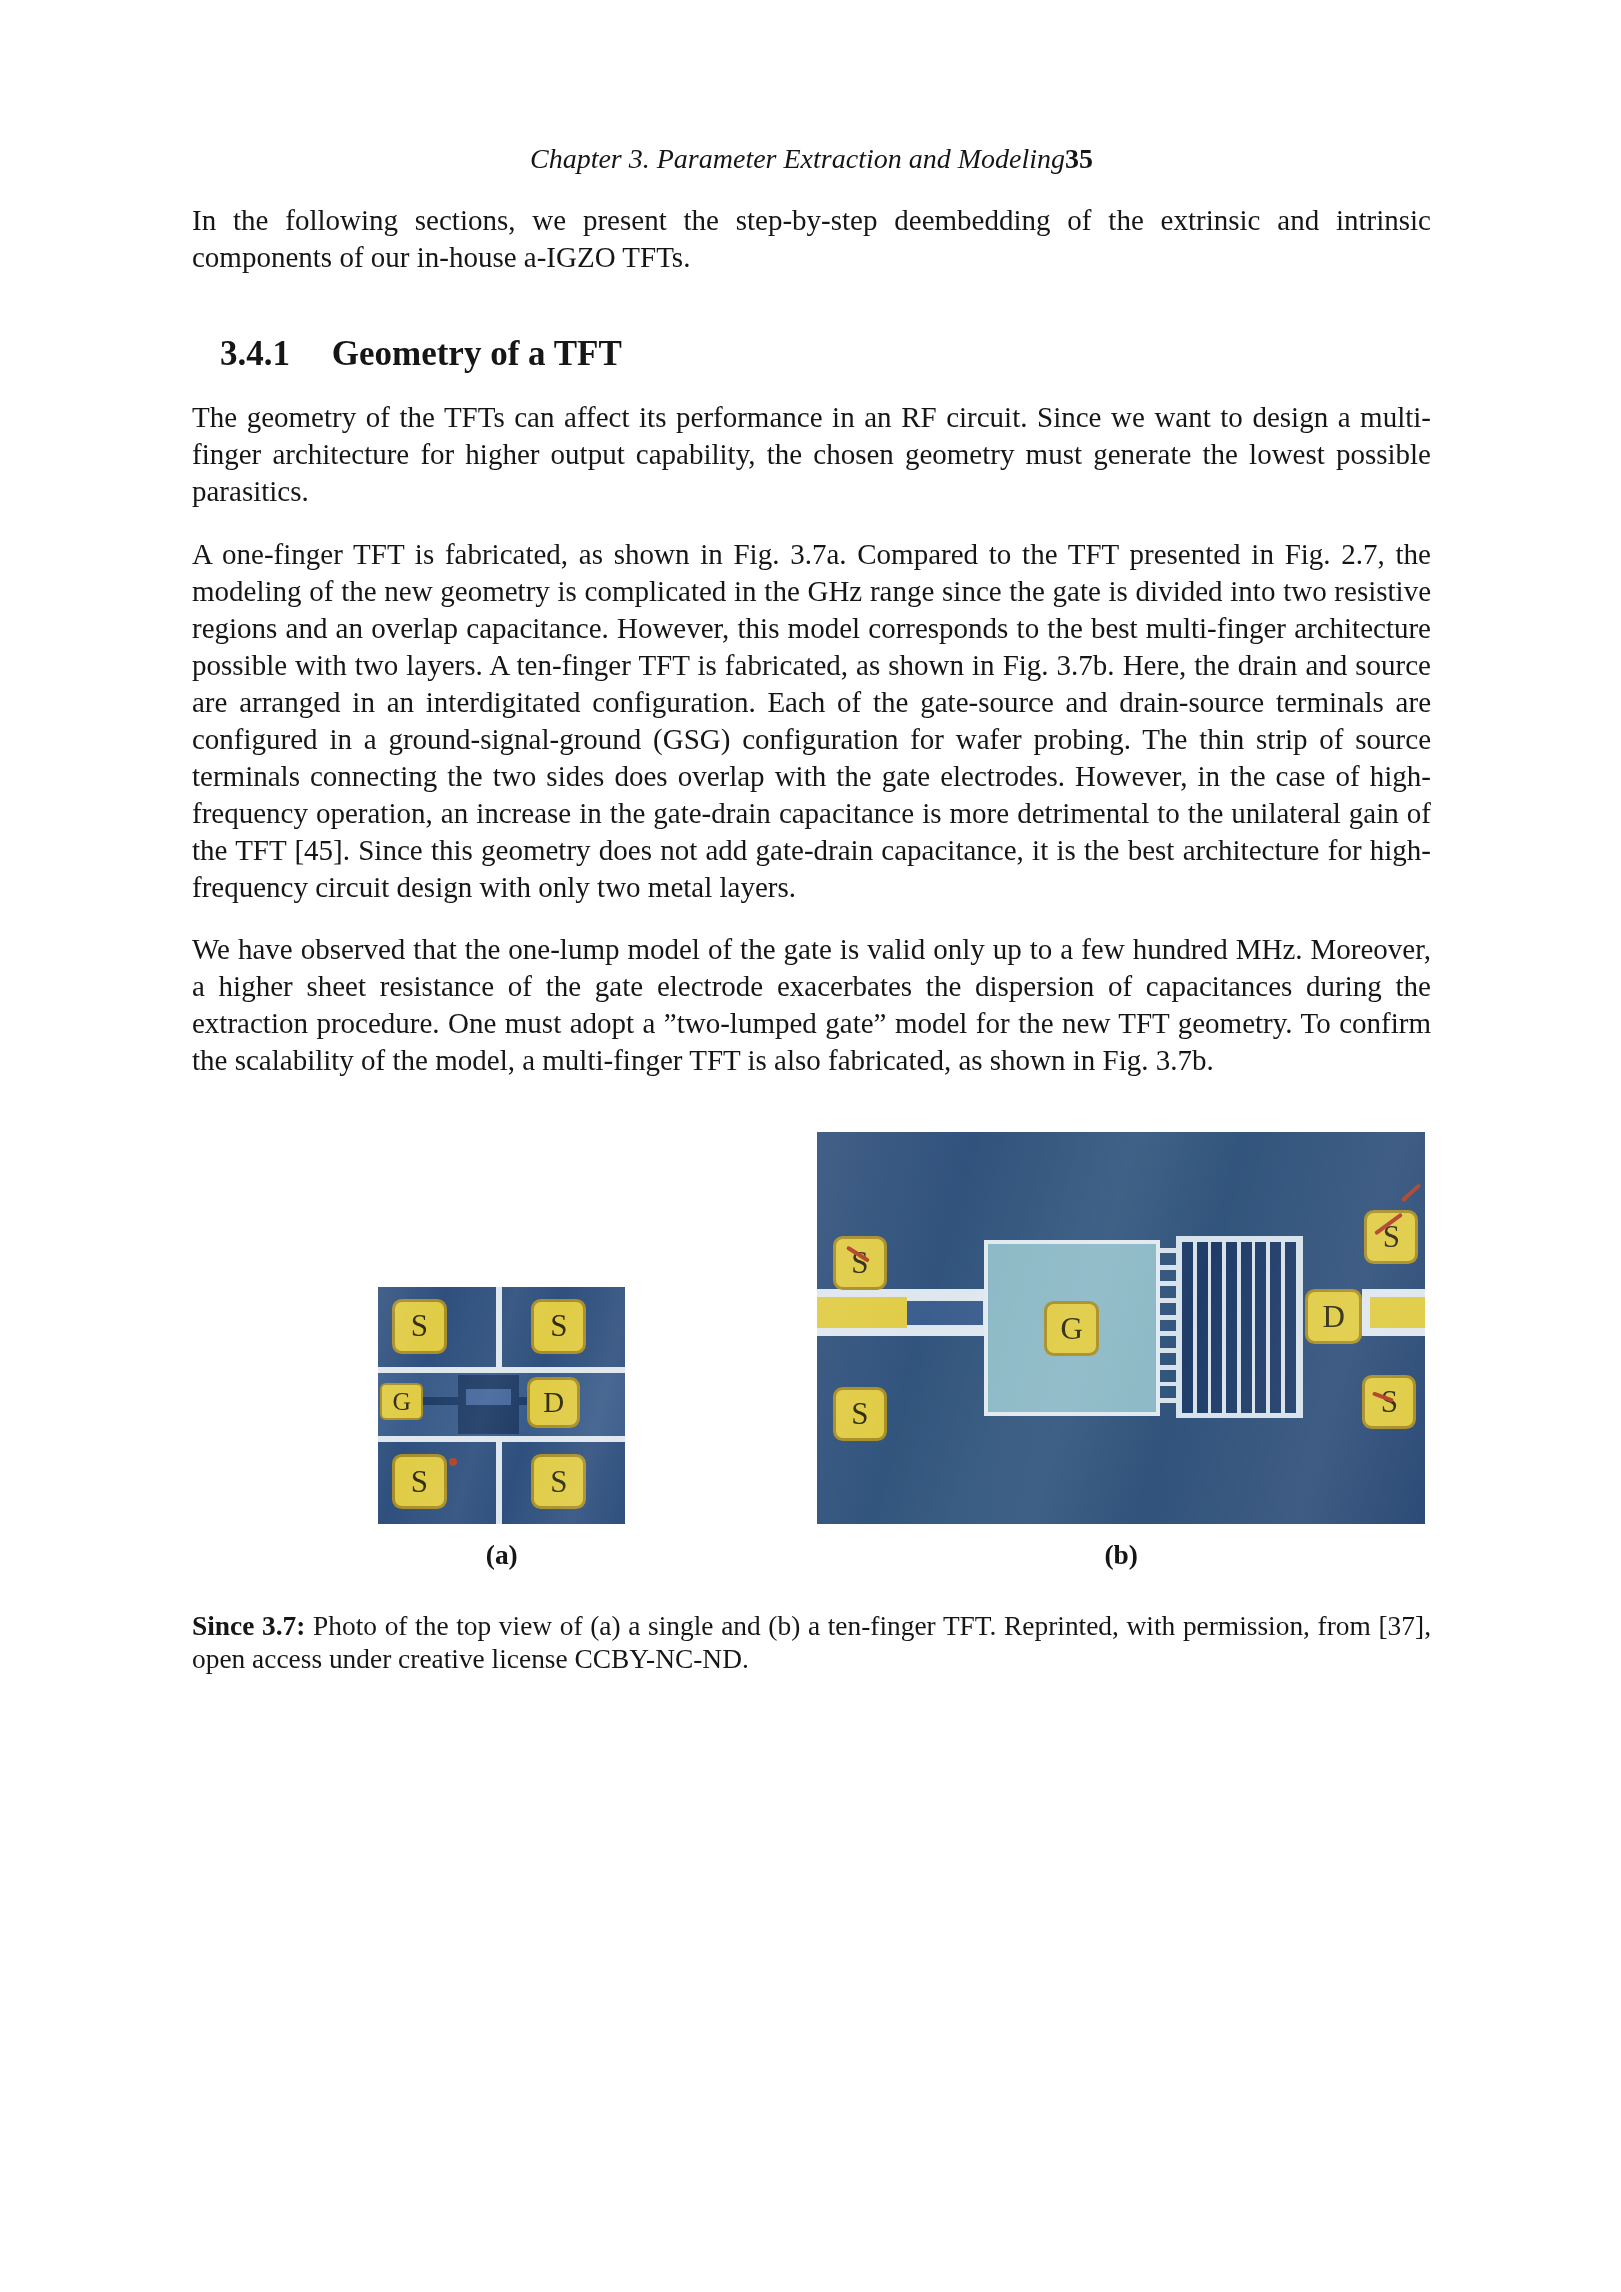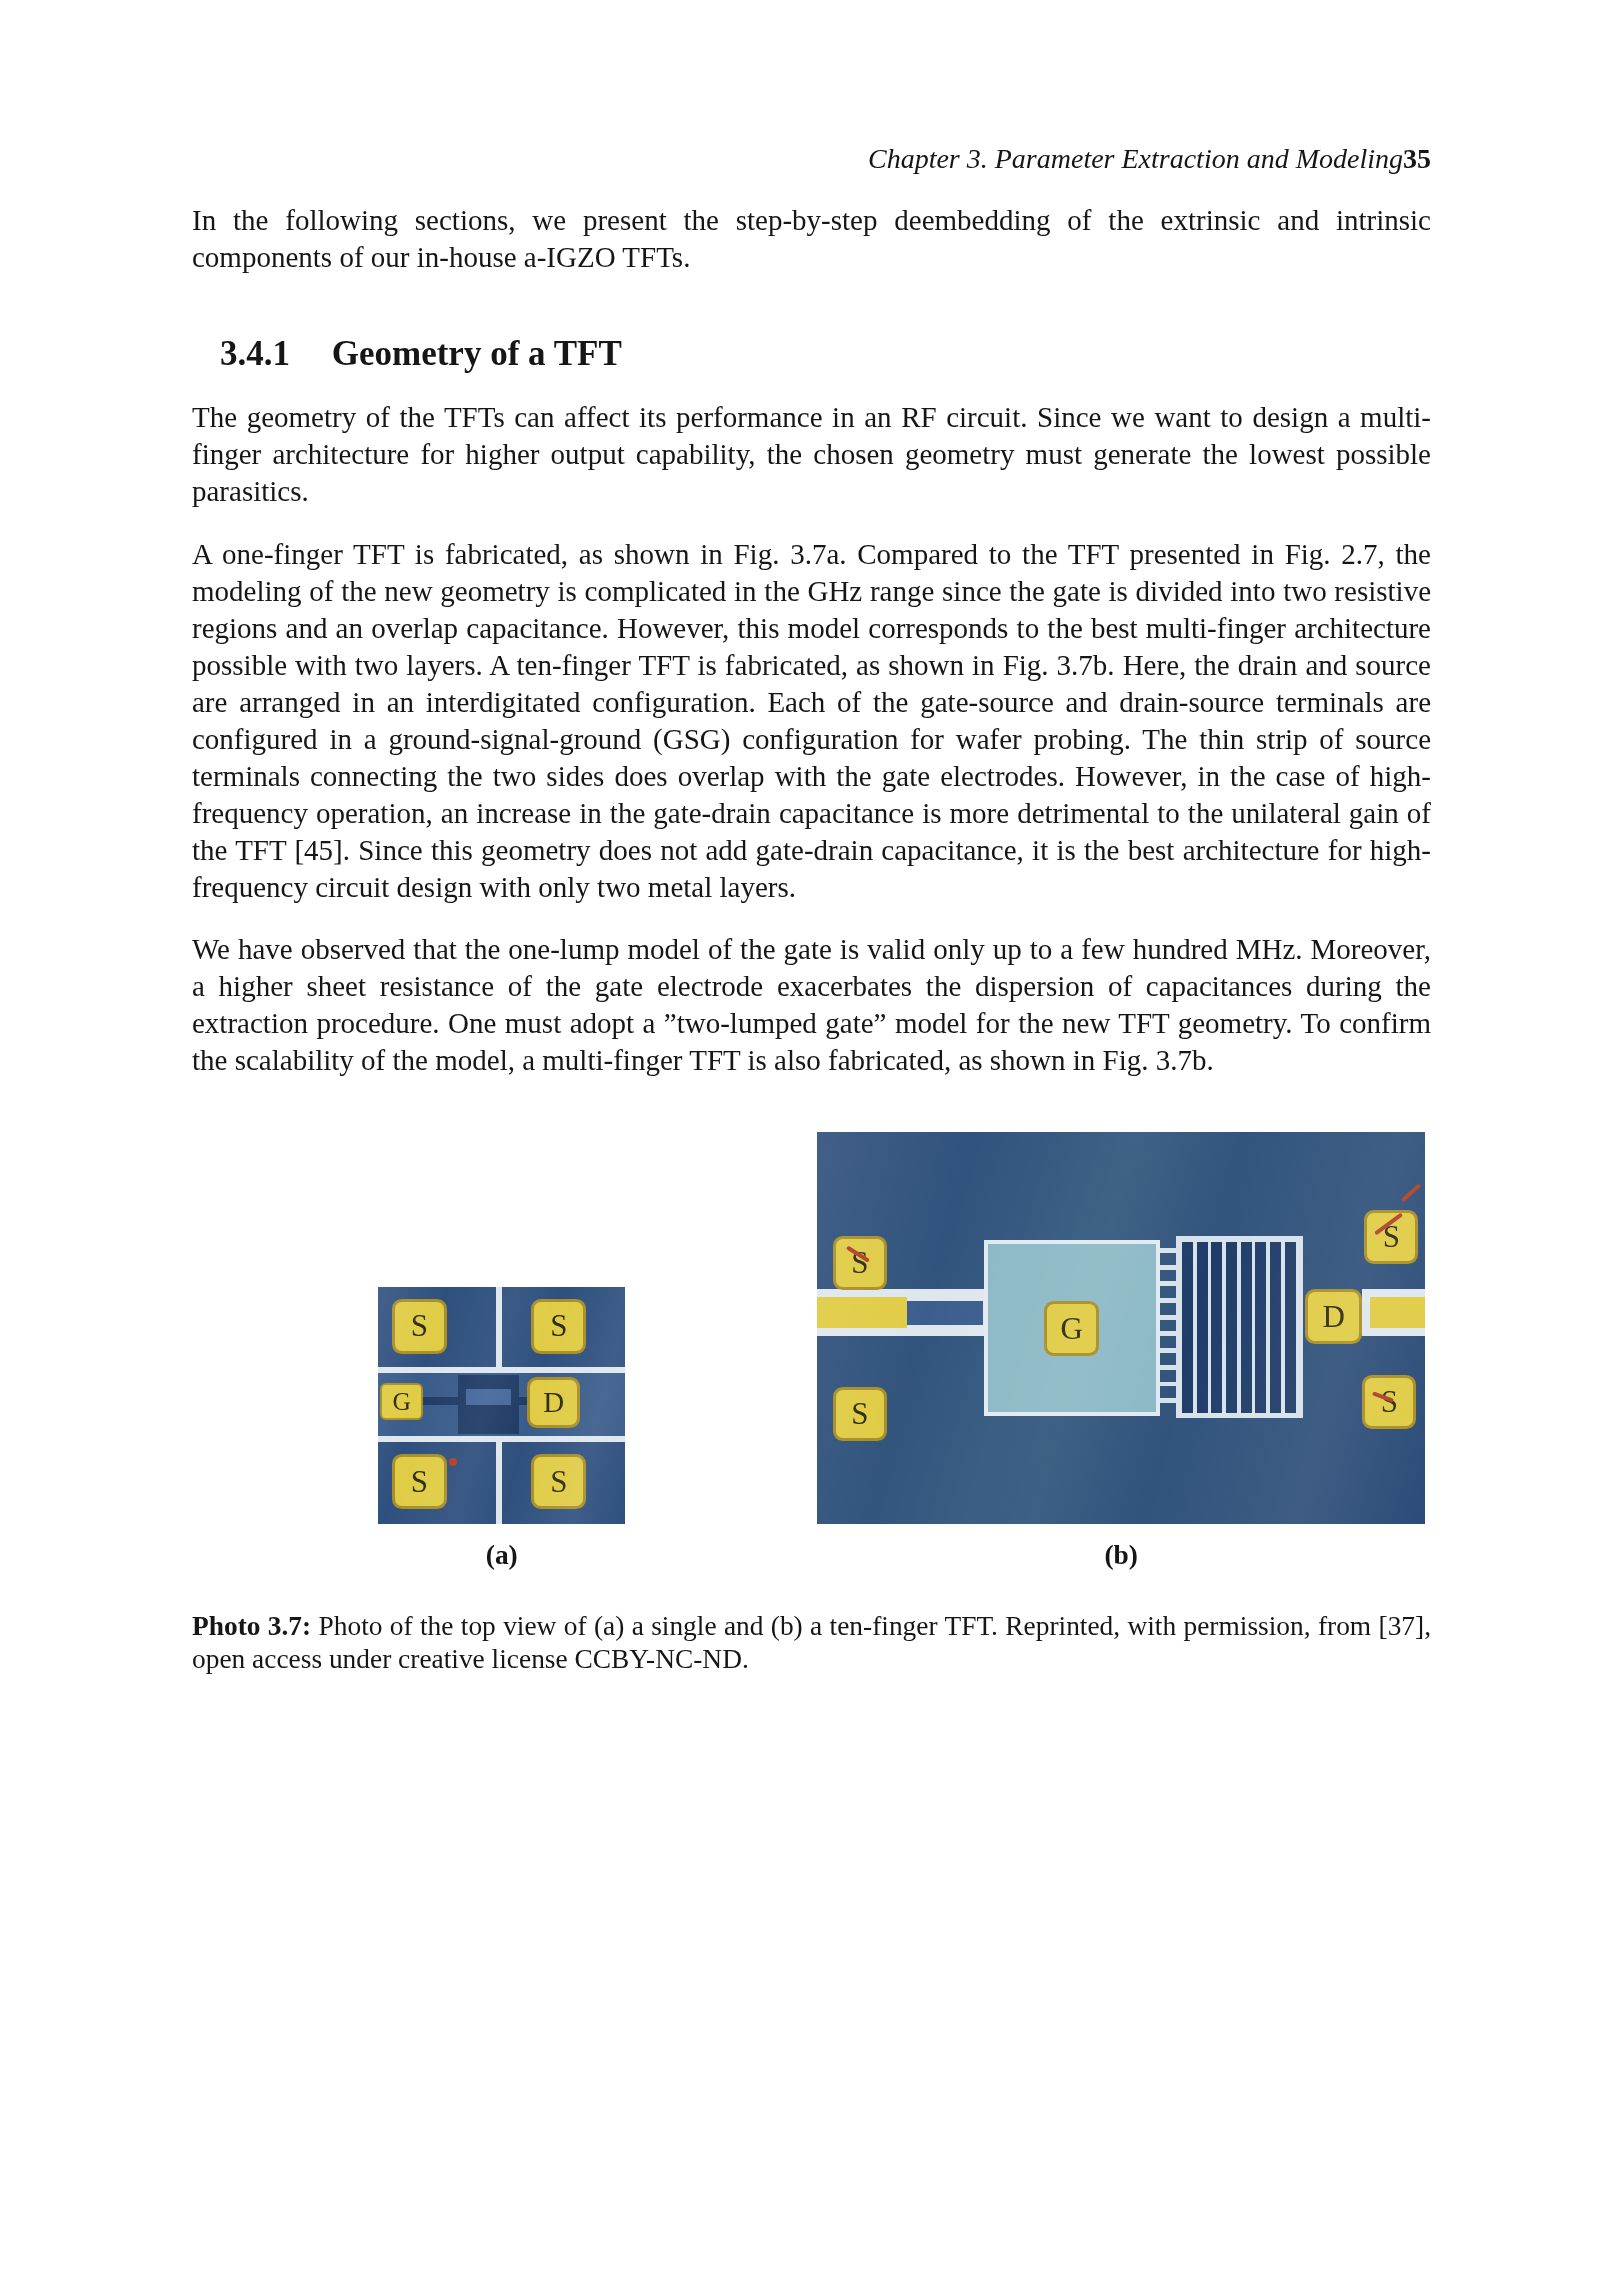--- a/index.html
+++ b/index.html
@@ -15,21 +15,21 @@
   .content {
     position: absolute;
     left: 192px;
     top: 0;
     width: 1239px;
   }
   
   .running-header {
     margin-top: 141px;
     display: flex;
-    justify-content: flex-end;
+    justify-content: center;
     align-items: baseline;
     font-size: 28px;
     line-height: 35px;
   }
   .running-header .chapter { font-style: italic; }
   .running-header .pagenum { font-style: normal; font-weight: bold; }
 
   
   p.body {
     font-size: 29px;
@@ -231,20 +231,20 @@
             <div class="scratch mb-scratch3"></div>
             <div class="scratch mb-scratch4"></div>
             <div class="texture"></div>
           </div>
           <div class="subfig-label">(b)</div>
         </div>
 
       </div>
 
       <figcaption>
-        <span class="cap-label">Photo 3.7:</span>
+        <span class="cap-label">Since 3.7:</span>
         <span>Photo of the top view of (a) a single and (b) a ten-finger TFT. Reprinted, with permission, from [37], open access under creative license CCBY-NC-ND.</span>
       </figcaption>
     </figure>
   </main>
 
 </div>
 
 
 </body></html>

